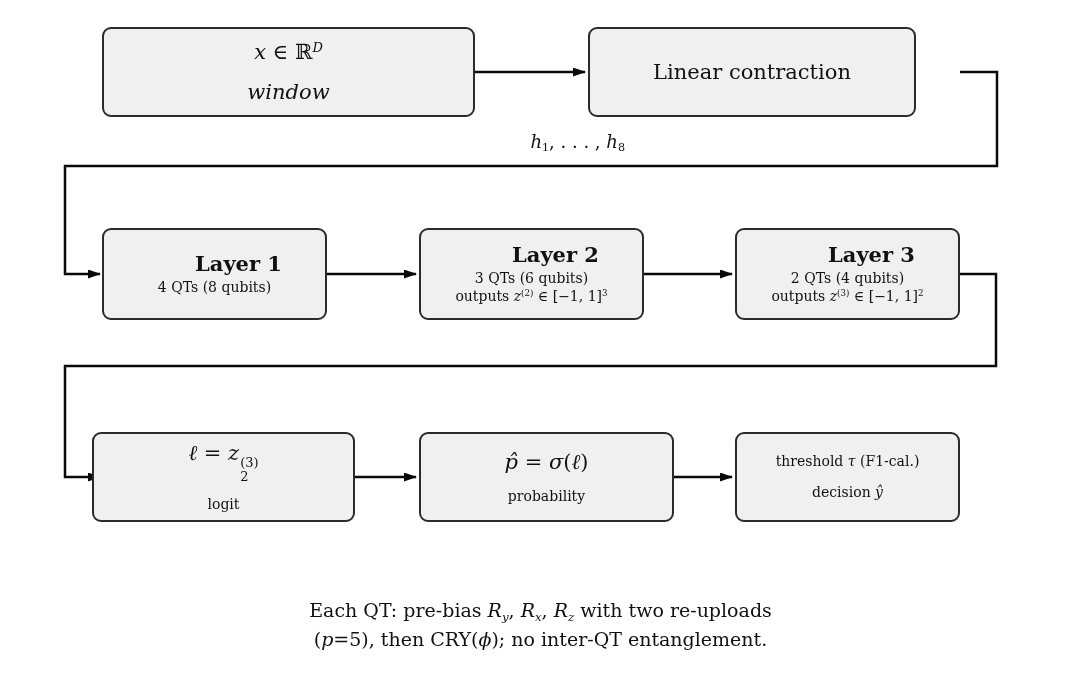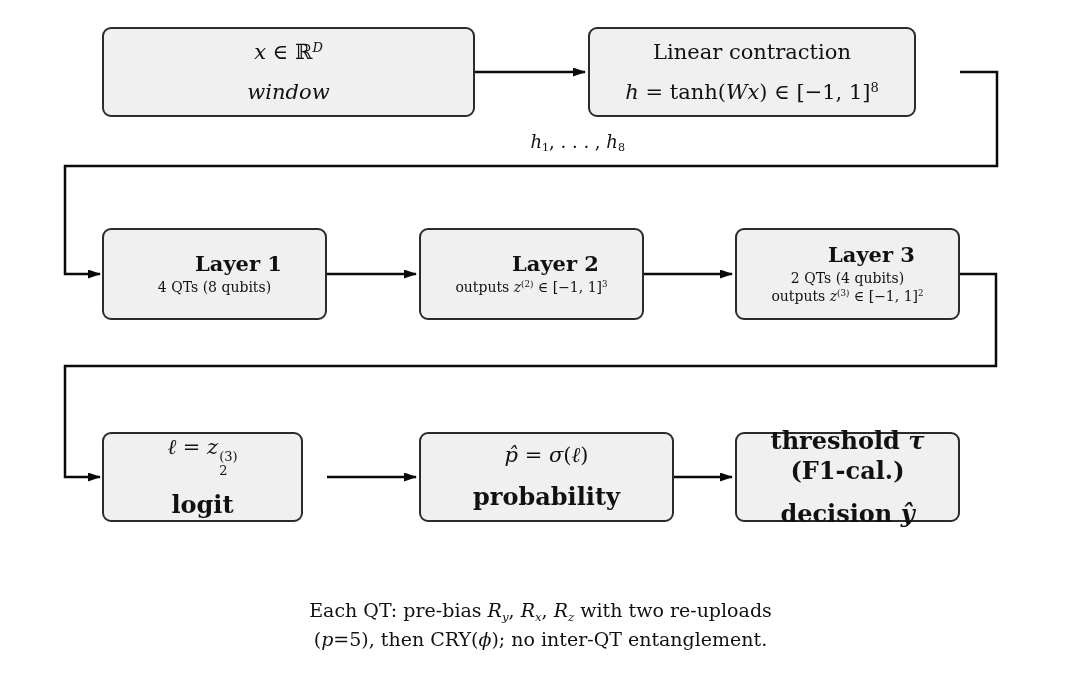--- a/index.html
+++ b/index.html
@@ -34,21 +34,21 @@
     border-radius: 9px;
     display: flex;
     flex-direction: column;
     align-items: center;
     justify-content: center;
     text-align: center;
     padding: 20px 6px;
   }
   .node .m + .m { margin-top: 13px; }
   .lg { font-size: 21px; line-height: 1.25; }
-  .md { font-size: 24px; line-height: 1.25; font-weight: bold; }
+  .md { font-size: 14px; line-height: 1.25; }
   .sm { font-size: 14px; line-height: 1.28; }
   .title { font-size: 21px; font-weight: 700; line-height: 1.2; margin-bottom: 3px; margin-left: 48px; }
   .it { font-style: italic; }
   sup, sub { font-size: 62%; line-height: 0; }
   sup { vertical-align: 0.55em; }
   sub { vertical-align: -0.3em; }
   .supsub {
     display: inline-flex;
     flex-direction: column;
     align-items: flex-start;
@@ -94,42 +94,42 @@
     <polyline points="644,477 732,477" marker-end="url(#ah)"></polyline>
   </svg>
 
   <div class="node" style="left:102px;top:27px;width:373px;height:90px">
     <div class="m lg"><span class="it">x</span><span> ∈ </span><span>ℝ</span><sup class="it">D</sup></div>
     <div class="m lg it">window</div>
   </div>
 
   <div class="node" style="left:588px;top:27px;width:328px;height:90px">
     <div class="m lg">Linear contraction</div>
-    <div class="m lg"><span class="it">h</span><span> = tanh(</span><span class="it">Wx</span><span>) ∈ [−1, 1]</span><sup>8</sup></div>
   </div>
 
   <div class="edge-label"><span class="it">h</span><sub>1</sub><span>, . . . , </span><span class="it">h</span><sub>8</sub></div>
 
   <div class="node" style="left:102px;top:228px;width:225px;height:92px">
     <div class="title">Layer 1</div>
     <div class="sm">4 QTs (8 qubits)</div>
   </div>
 
   <div class="node" style="left:419px;top:228px;width:225px;height:92px">
     <div class="title">Layer 2</div>
+    <div class="sm">3 QTs (6 qubits)</div>
     <div class="sm"><span>outputs </span><span class="it">z</span><sup>(2)</sup><span> ∈ [−1, 1]</span><sup>3</sup></div>
   </div>
 
   <div class="node" style="left:735px;top:228px;width:225px;height:92px">
     <div class="title">Layer 3</div>
     <div class="sm">2 QTs (4 qubits)</div>
     <div class="sm"><span>outputs </span><span class="it">z</span><sup>(3)</sup><span> ∈ [−1, 1]</span><sup>2</sup></div>
   </div>
 
-  <div class="node" style="left:102px;top:432px;width:201px;height:90px">
+  <div class="node" style="left:92px;top:432px;width:263px;height:90px">
     <div class="m lg"><span class="it">ℓ</span><span> = </span><span class="it">z</span><span class="supsub">
           <span>(3)</span>
           <span>2</span>
         </span></div>
     <div class="m md">logit</div>
   </div>
 
   <div class="node" style="left:419px;top:432px;width:255px;height:90px">
     <div class="m lg"><span class="it">p̂</span><span> = </span><span class="it">σ</span><span>(</span><span class="it">ℓ</span><span>)</span></div>
     <div class="m md">probability</div>

